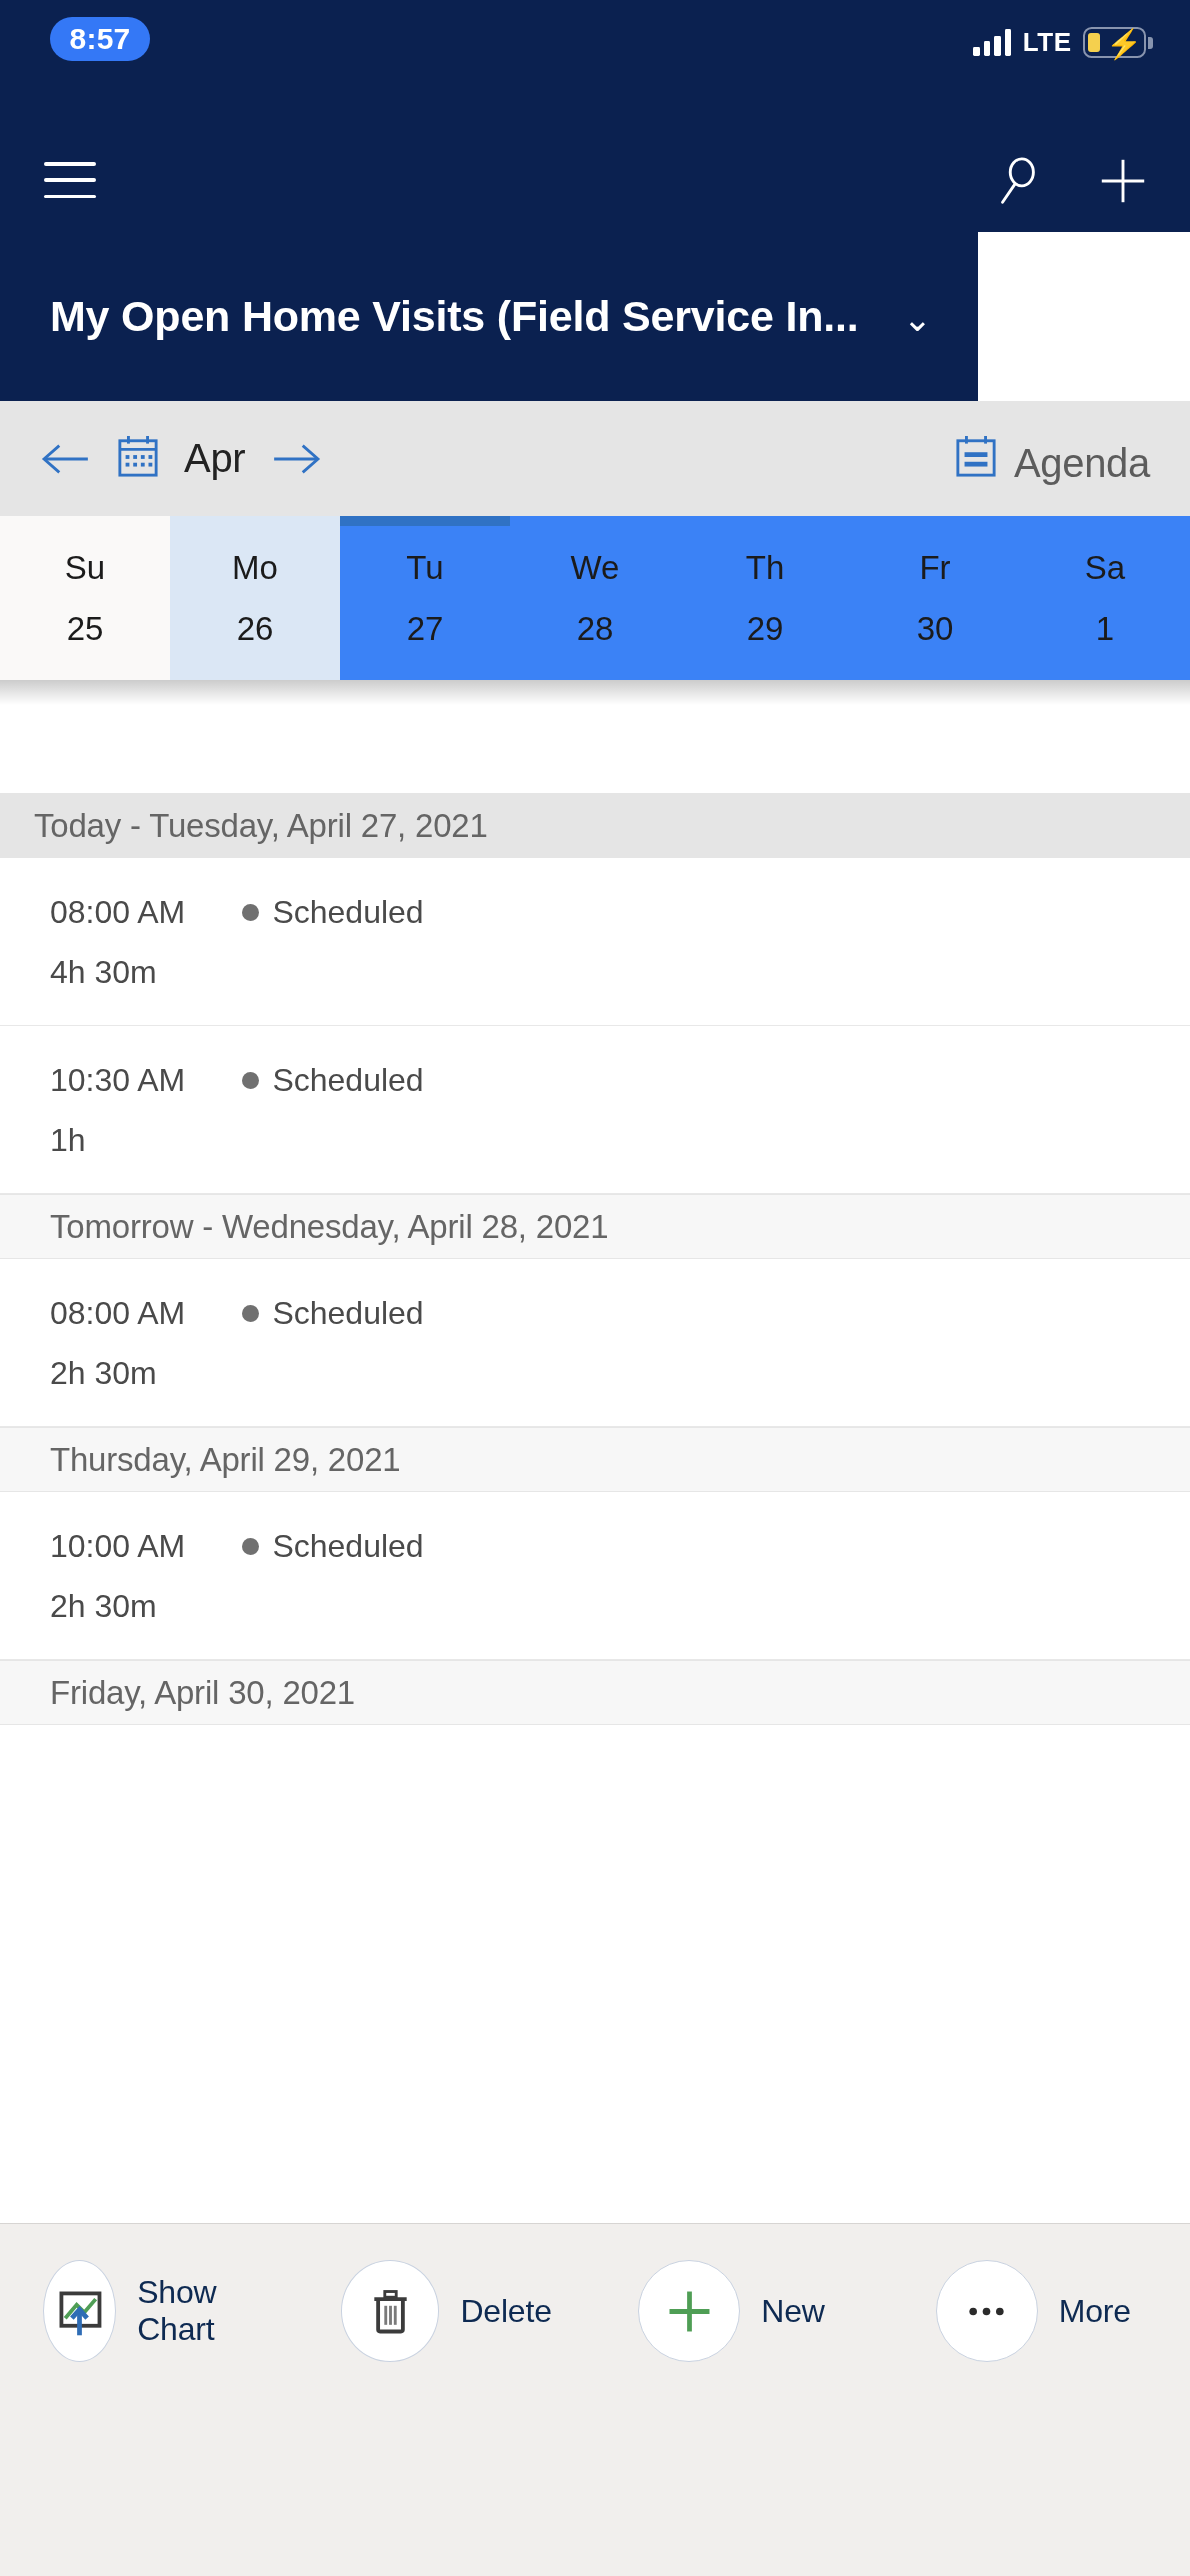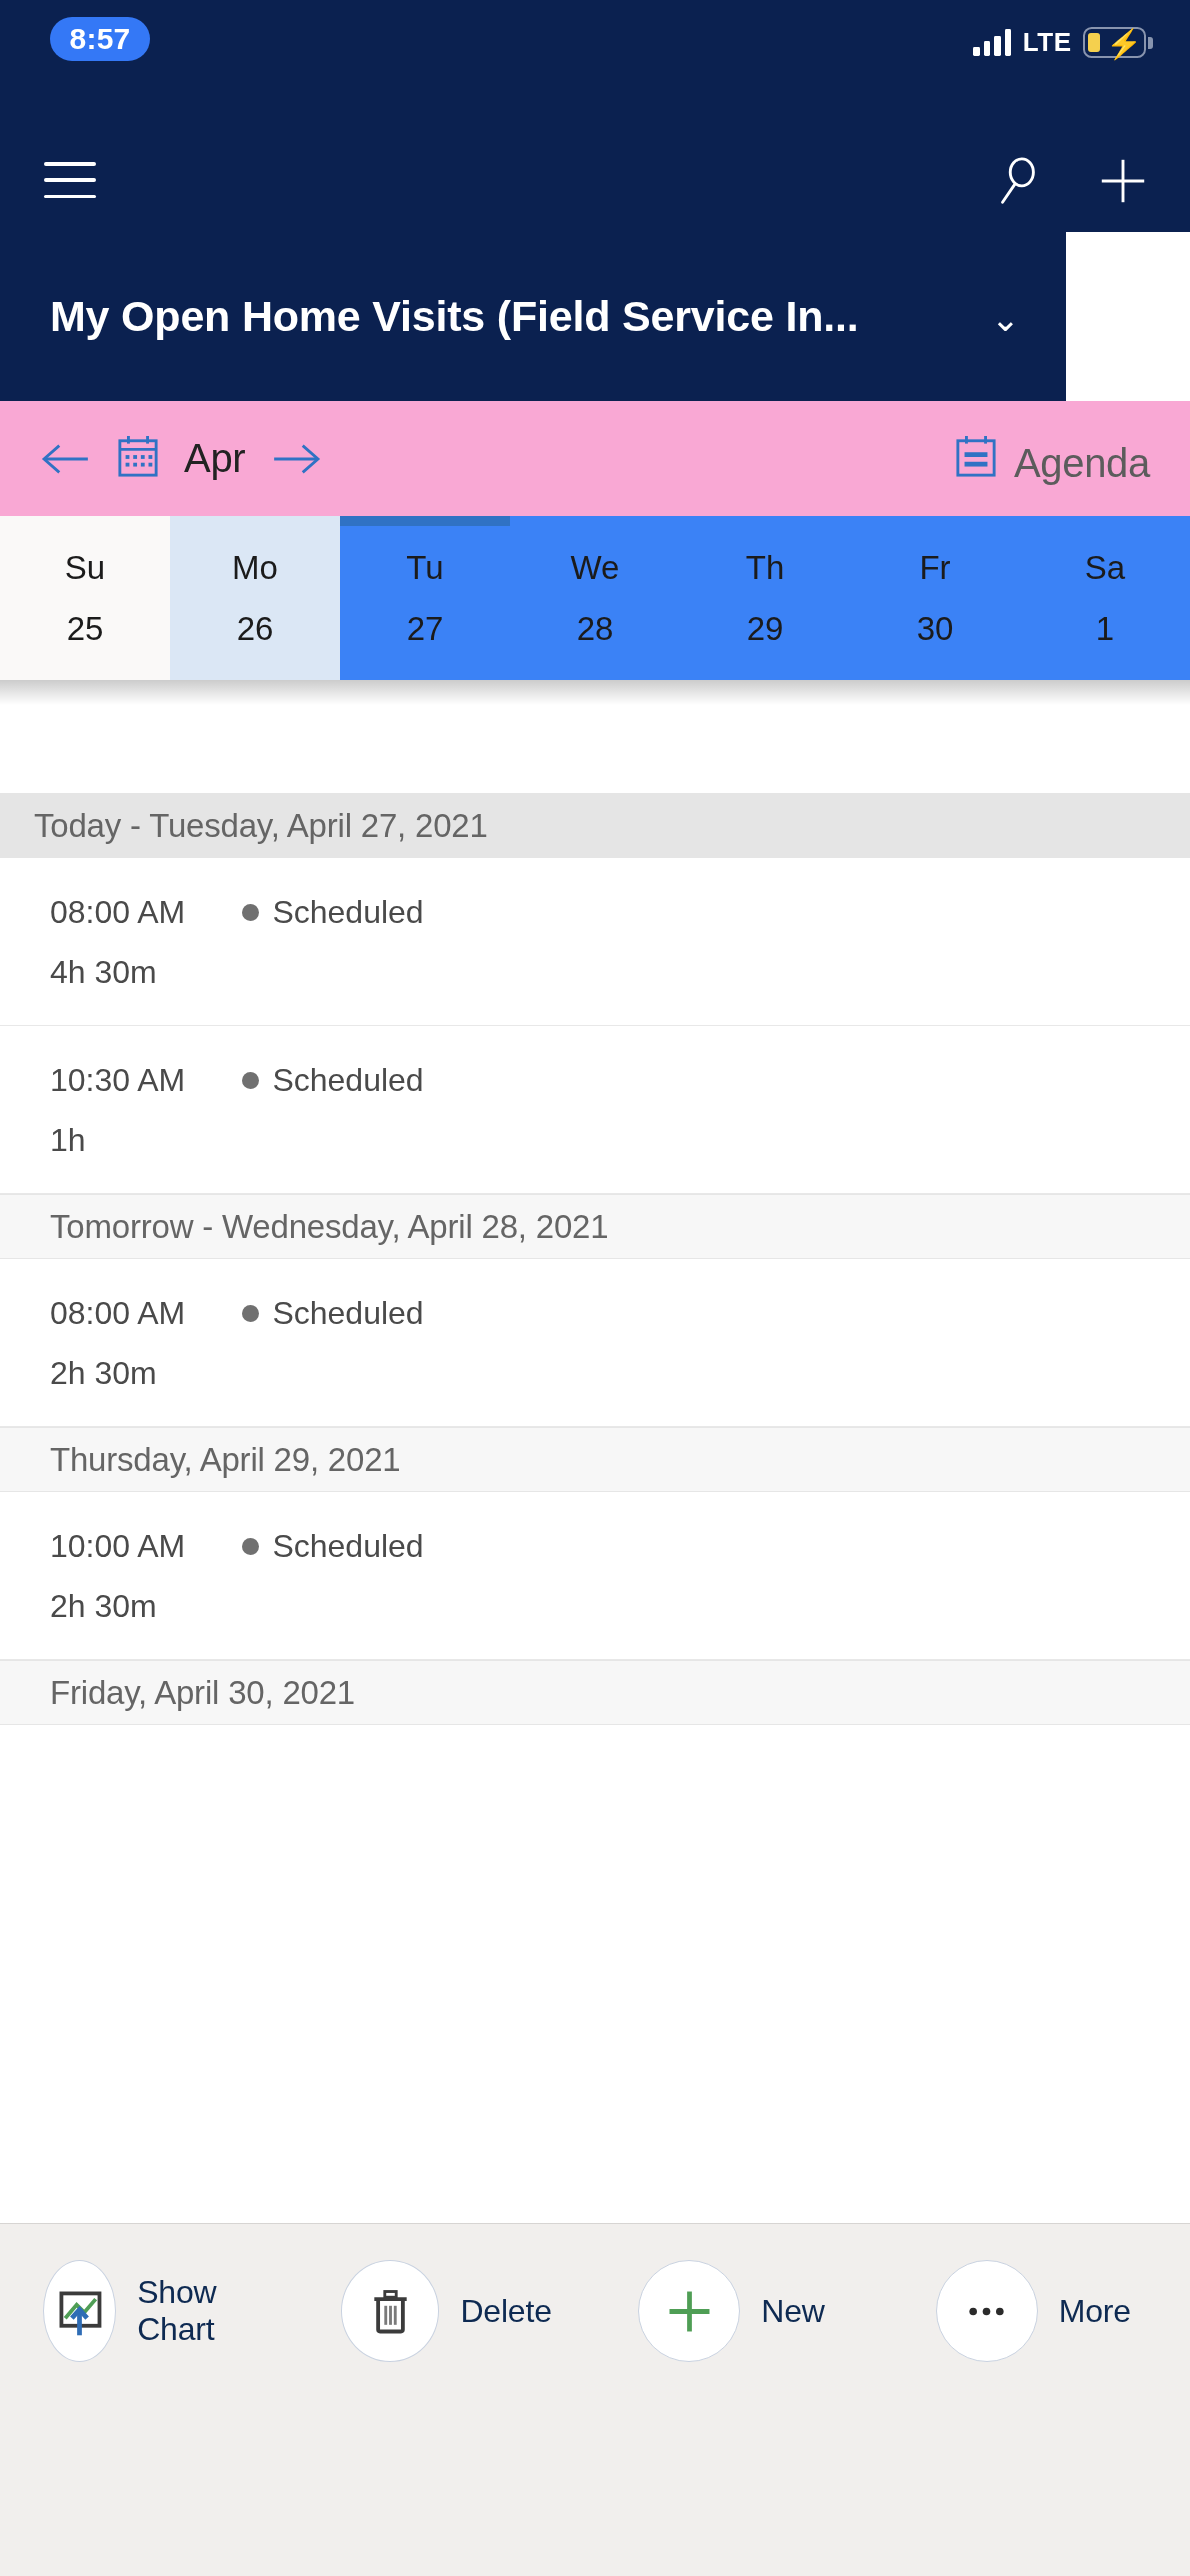--- a/index.html
+++ b/index.html
@@ -56,36 +56,36 @@
   .hamburger span {
     display: block; width: 52px; height: 3.8px; background: #ffffff;
     border-radius: 1.9px; margin-bottom: 12.5px;
   }
   .hamburger span:last-child { margin-bottom: 0; }
   .nav-icon-search { position: absolute; right: 146px; top: 27px; width: 54px; height: 54px; }
   .nav-icon-add { position: absolute; right: 40px; top: 27px; width: 54px; height: 54px; }
 
   
   .titlebar {
-    position: absolute; left: 0; top: 232px; width: 1066px; height: 169px;
+    position: absolute; left: 0; top: 232px; width: 978px; height: 169px;
     background: #0b2150; display: flex; align-items: center;
   }
   .title-text {
     color: #ffffff; font-size: 43px; font-weight: 700; margin-left: 50px;
     white-space: nowrap; letter-spacing: -0.2px;
   }
   .title-chevron {
     position: absolute; right: 46px; top: 69px; color: #ffffff;
     font-size: 35px; line-height: 1;
   }
 
   
   .cal-toolbar {
     position: absolute; left: 0; top: 401px; width: 1190px; height: 115px;
-    background: #f9a8d4; display: flex; align-items: center;
+    background: #e5e5e5; display: flex; align-items: center;
   }
   .cal-left { display: flex; align-items: center; gap: 25px; margin-left: 38px; }
   .arrow-btn { width: 54px; height: 40px; }
   .month-label { font-size: 40px; color: #222222; letter-spacing: -0.3px; }
   .cal-right {
     position: absolute; right: 40px; display: flex; align-items: center; gap: 17px;
   }
   .agenda-label { font-size: 40px; color: #5c5c5c; letter-spacing: -0.3px; margin-top: 10px; }
 
   

